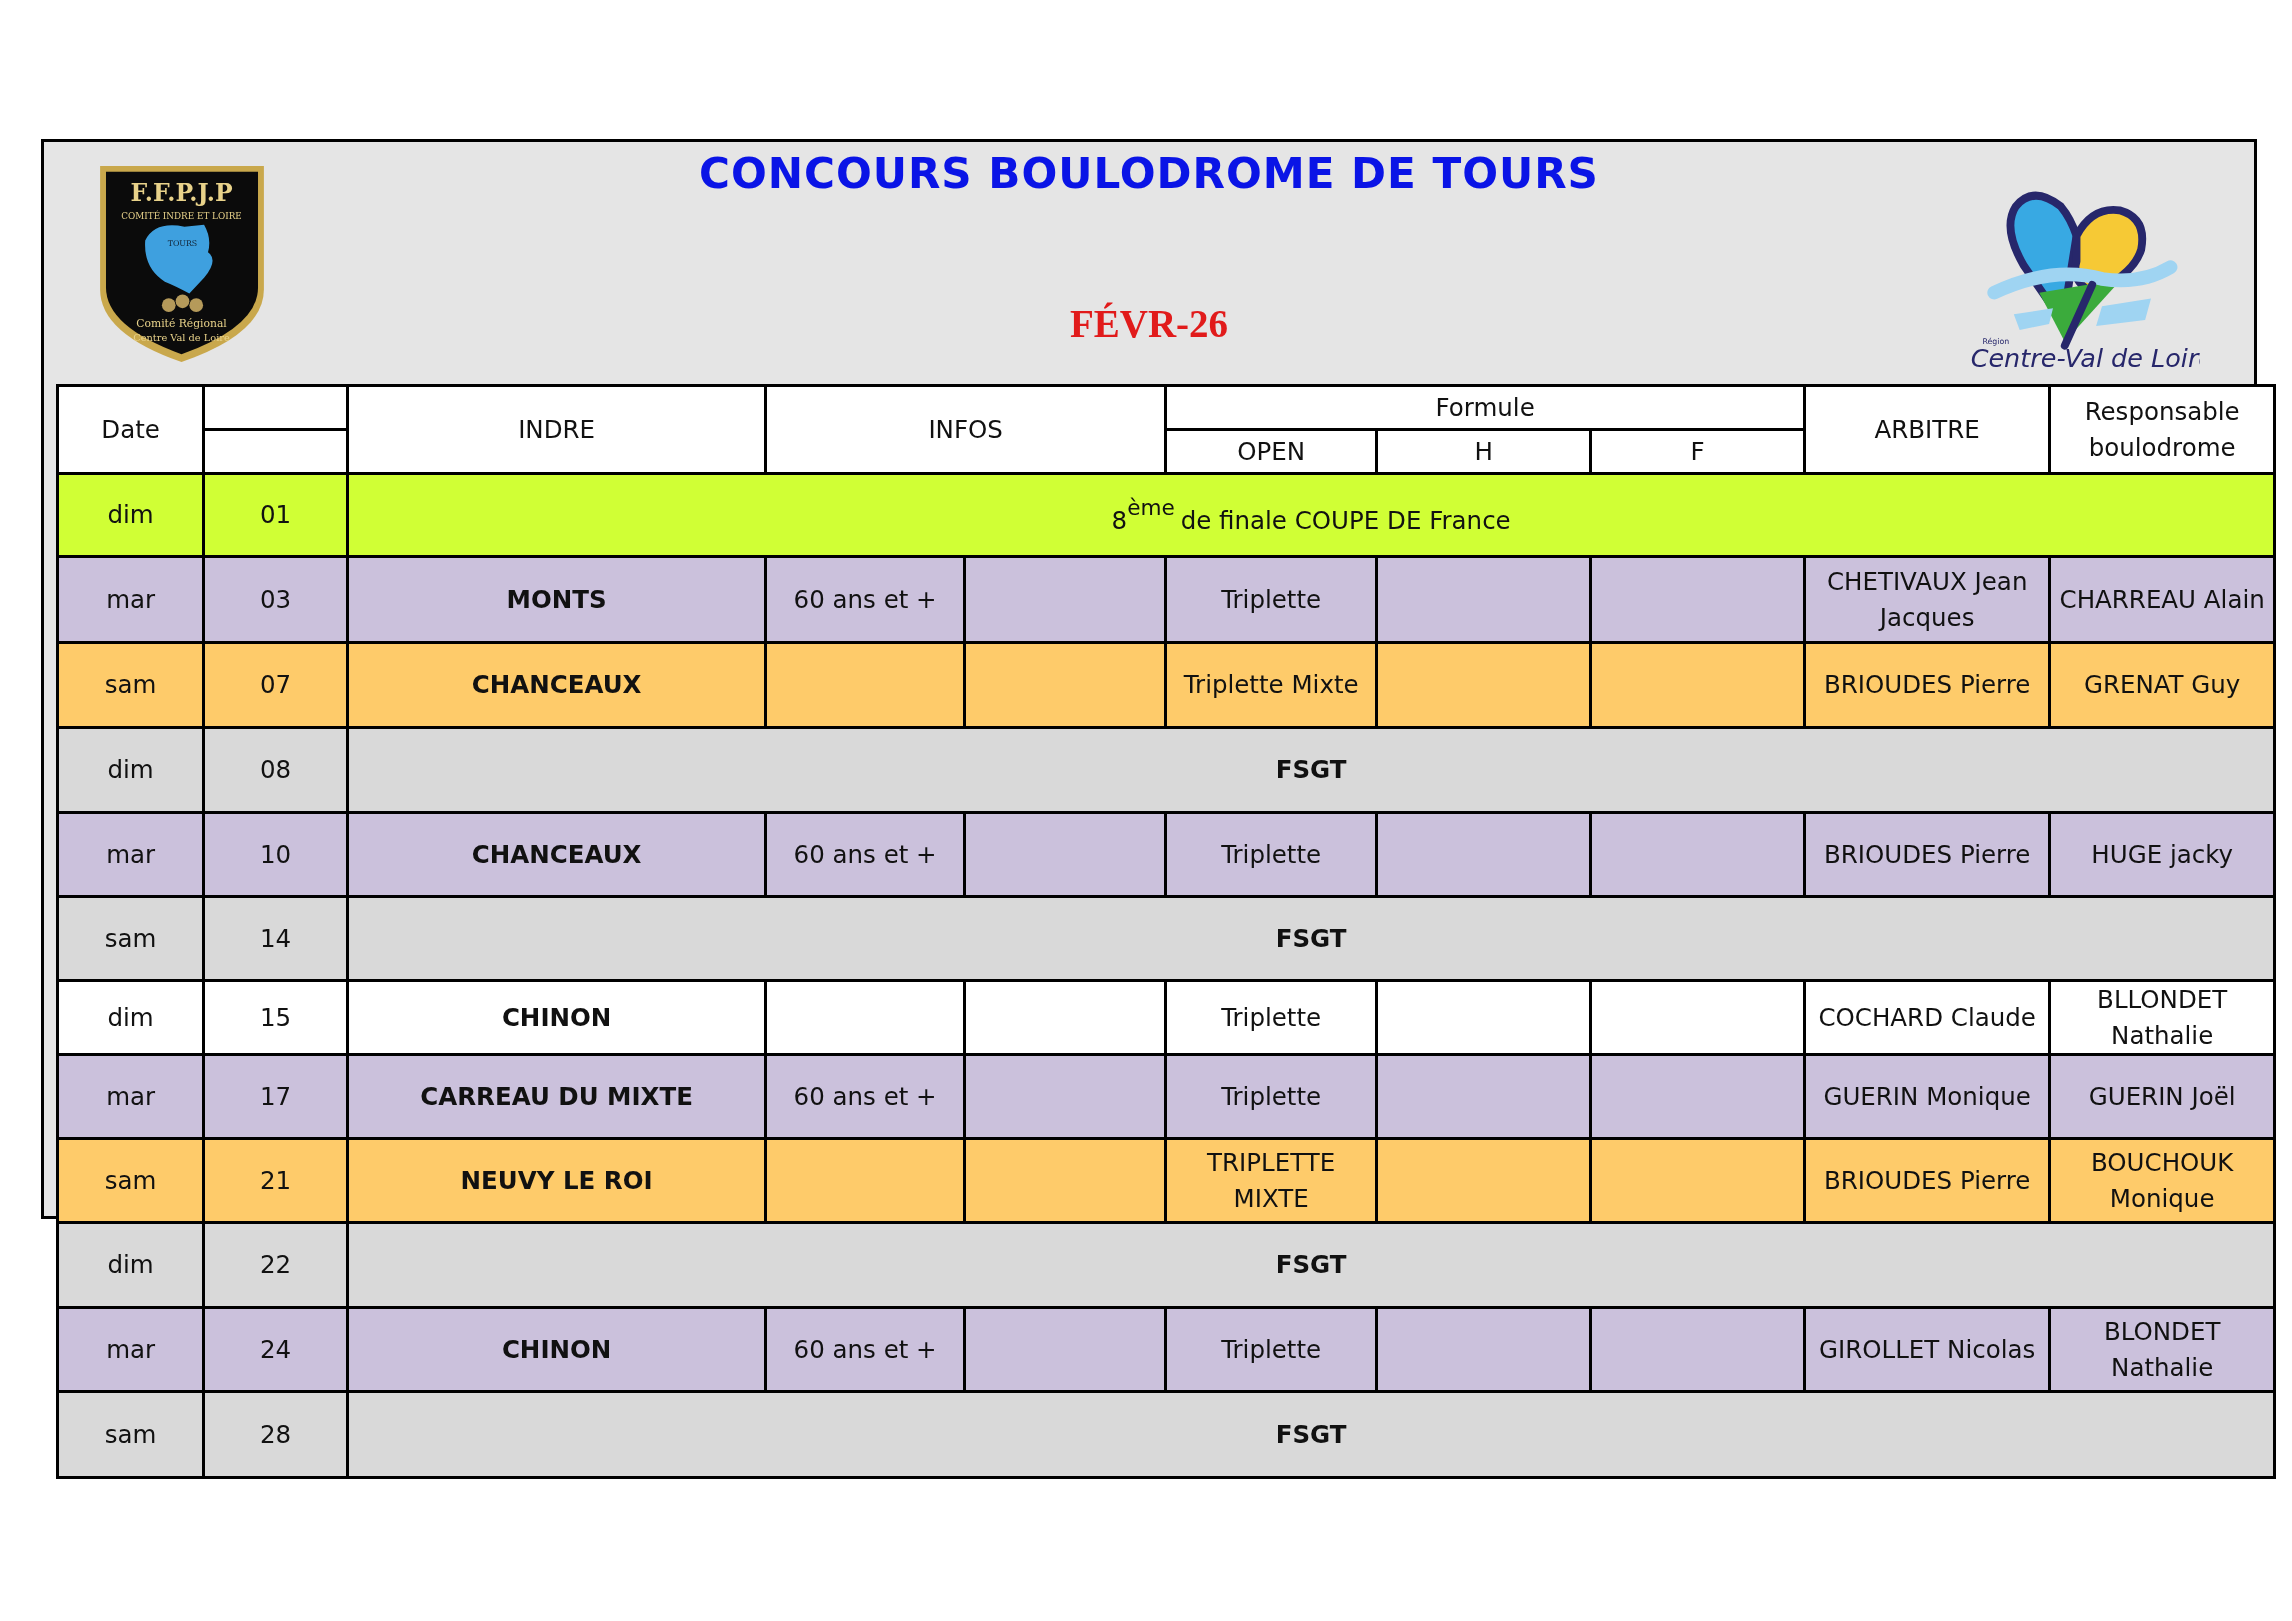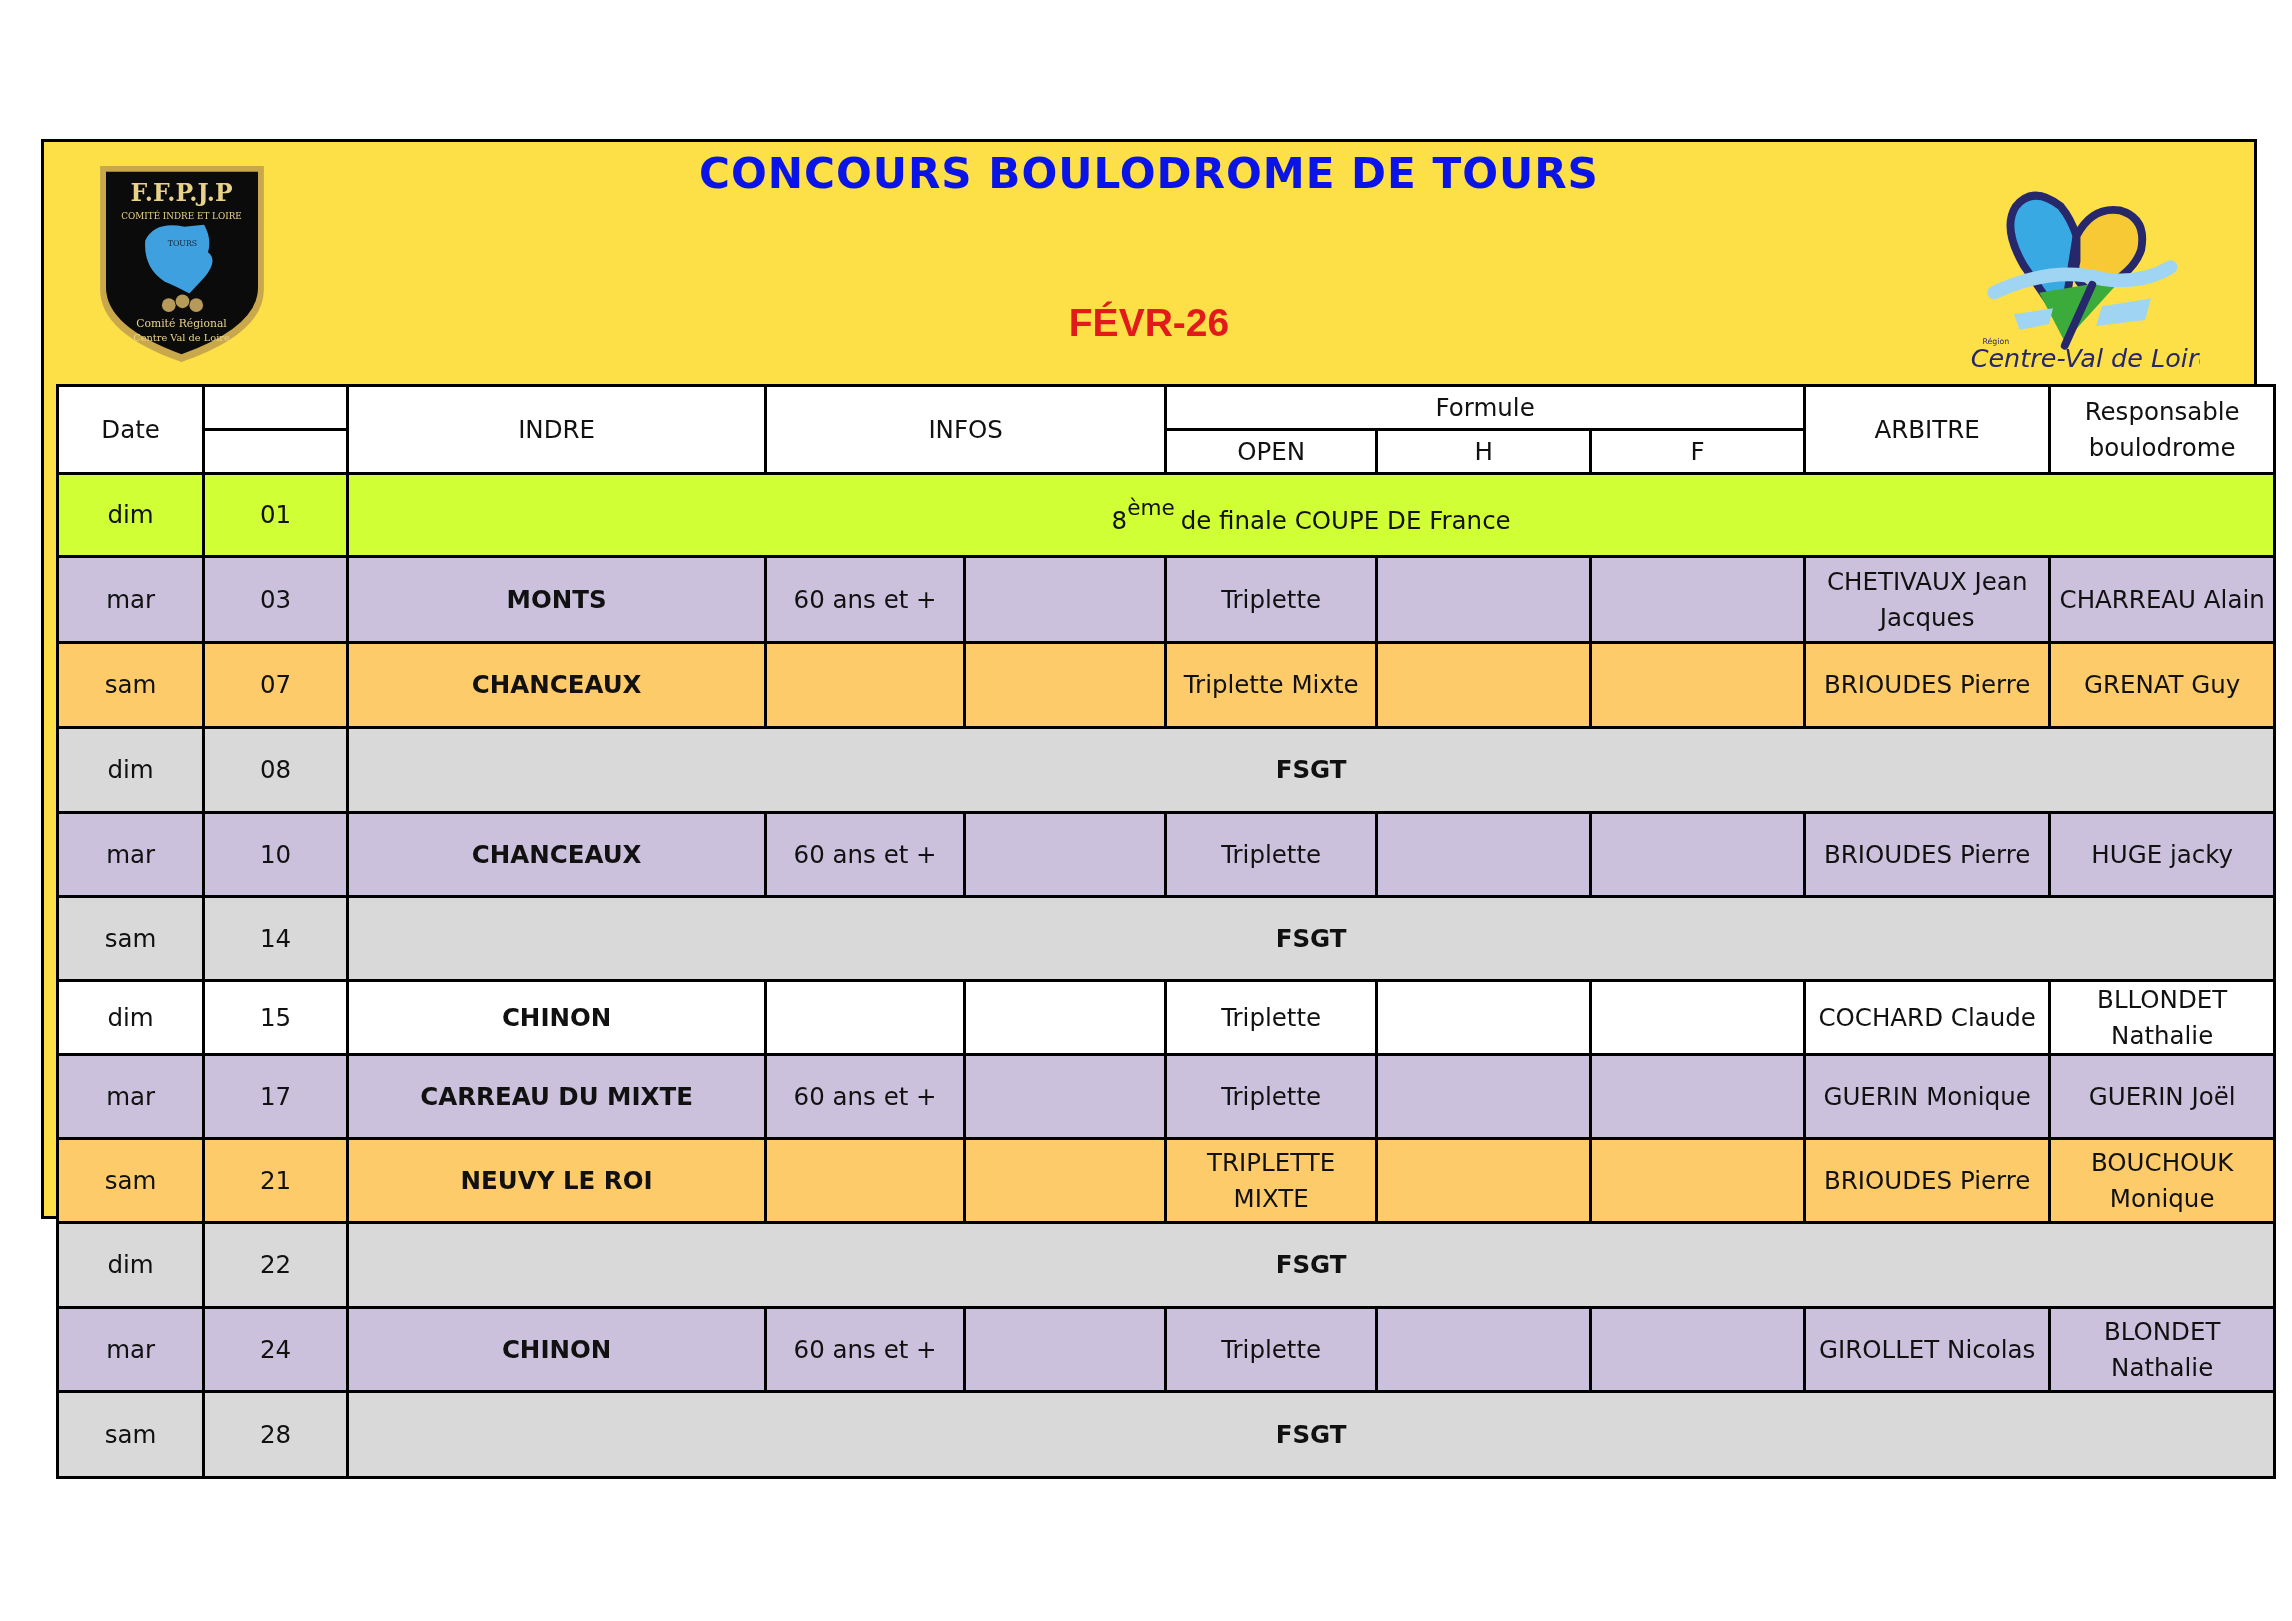--- a/index.html
+++ b/index.html
@@ -1,27 +1,27 @@
 <!DOCTYPE html>
 <html><head>
 <meta charset="utf-8">
 <style>
   html, body { margin:0; padding:0; background:#ffffff; }
   body { width:2293px; height:1621px; position:relative; overflow:hidden;
          font-family:"Liberation Sans", sans-serif; }
   .sheet { position:absolute; left:41px; top:139px; width:2216px; height:1080px;
-           border:3.9px solid #000; box-sizing:border-box; background:#fde047; }
+           border:3.9px solid #000; box-sizing:border-box; background:#e5e5e5; }
   .banner { position:absolute; left:0; top:0; width:100%; height:246px; }
   .title1, .title2 { position:absolute; left:0; width:100%; text-align:center;
            color:#0a14e6; font-family:"DejaVu Sans", sans-serif; font-weight:bold;
            letter-spacing:1px; }
   .title1 { top:5.9px; font-size:43px; transform:scaleX(0.98); }
   .title2 { top:74px; font-size:43px; }
   .month { position:absolute; left:0; width:100%; top:159px; text-align:center;
-           color:#e11b1b; font-family:Liberation Sans, sans-serif; font-weight:bold;
+           color:#e11b1b; font-family:Liberation Serif, serif; font-weight:bold;
            font-size:39px; }
   .logo-left { position:absolute; left:52px; top:19.6px; width:172px; height:204px; }
   .logo-right { position:absolute; left:1911px; top:35px; width:245px; height:196px; }
 
   table.grid { position:absolute; left:-3.9px; top:242px; border-collapse:collapse;
            table-layout:fixed; width:2216px;margin-left:16px; }
   table.grid td { border:3.9px solid #000; text-align:center; vertical-align:middle;
            padding:0; font-family:"DejaVu Sans", sans-serif; font-size:24.5px;
            color:#111; line-height:1.45; overflow:hidden; }
   .hdr td { background:#fff; font-size:28px; }

